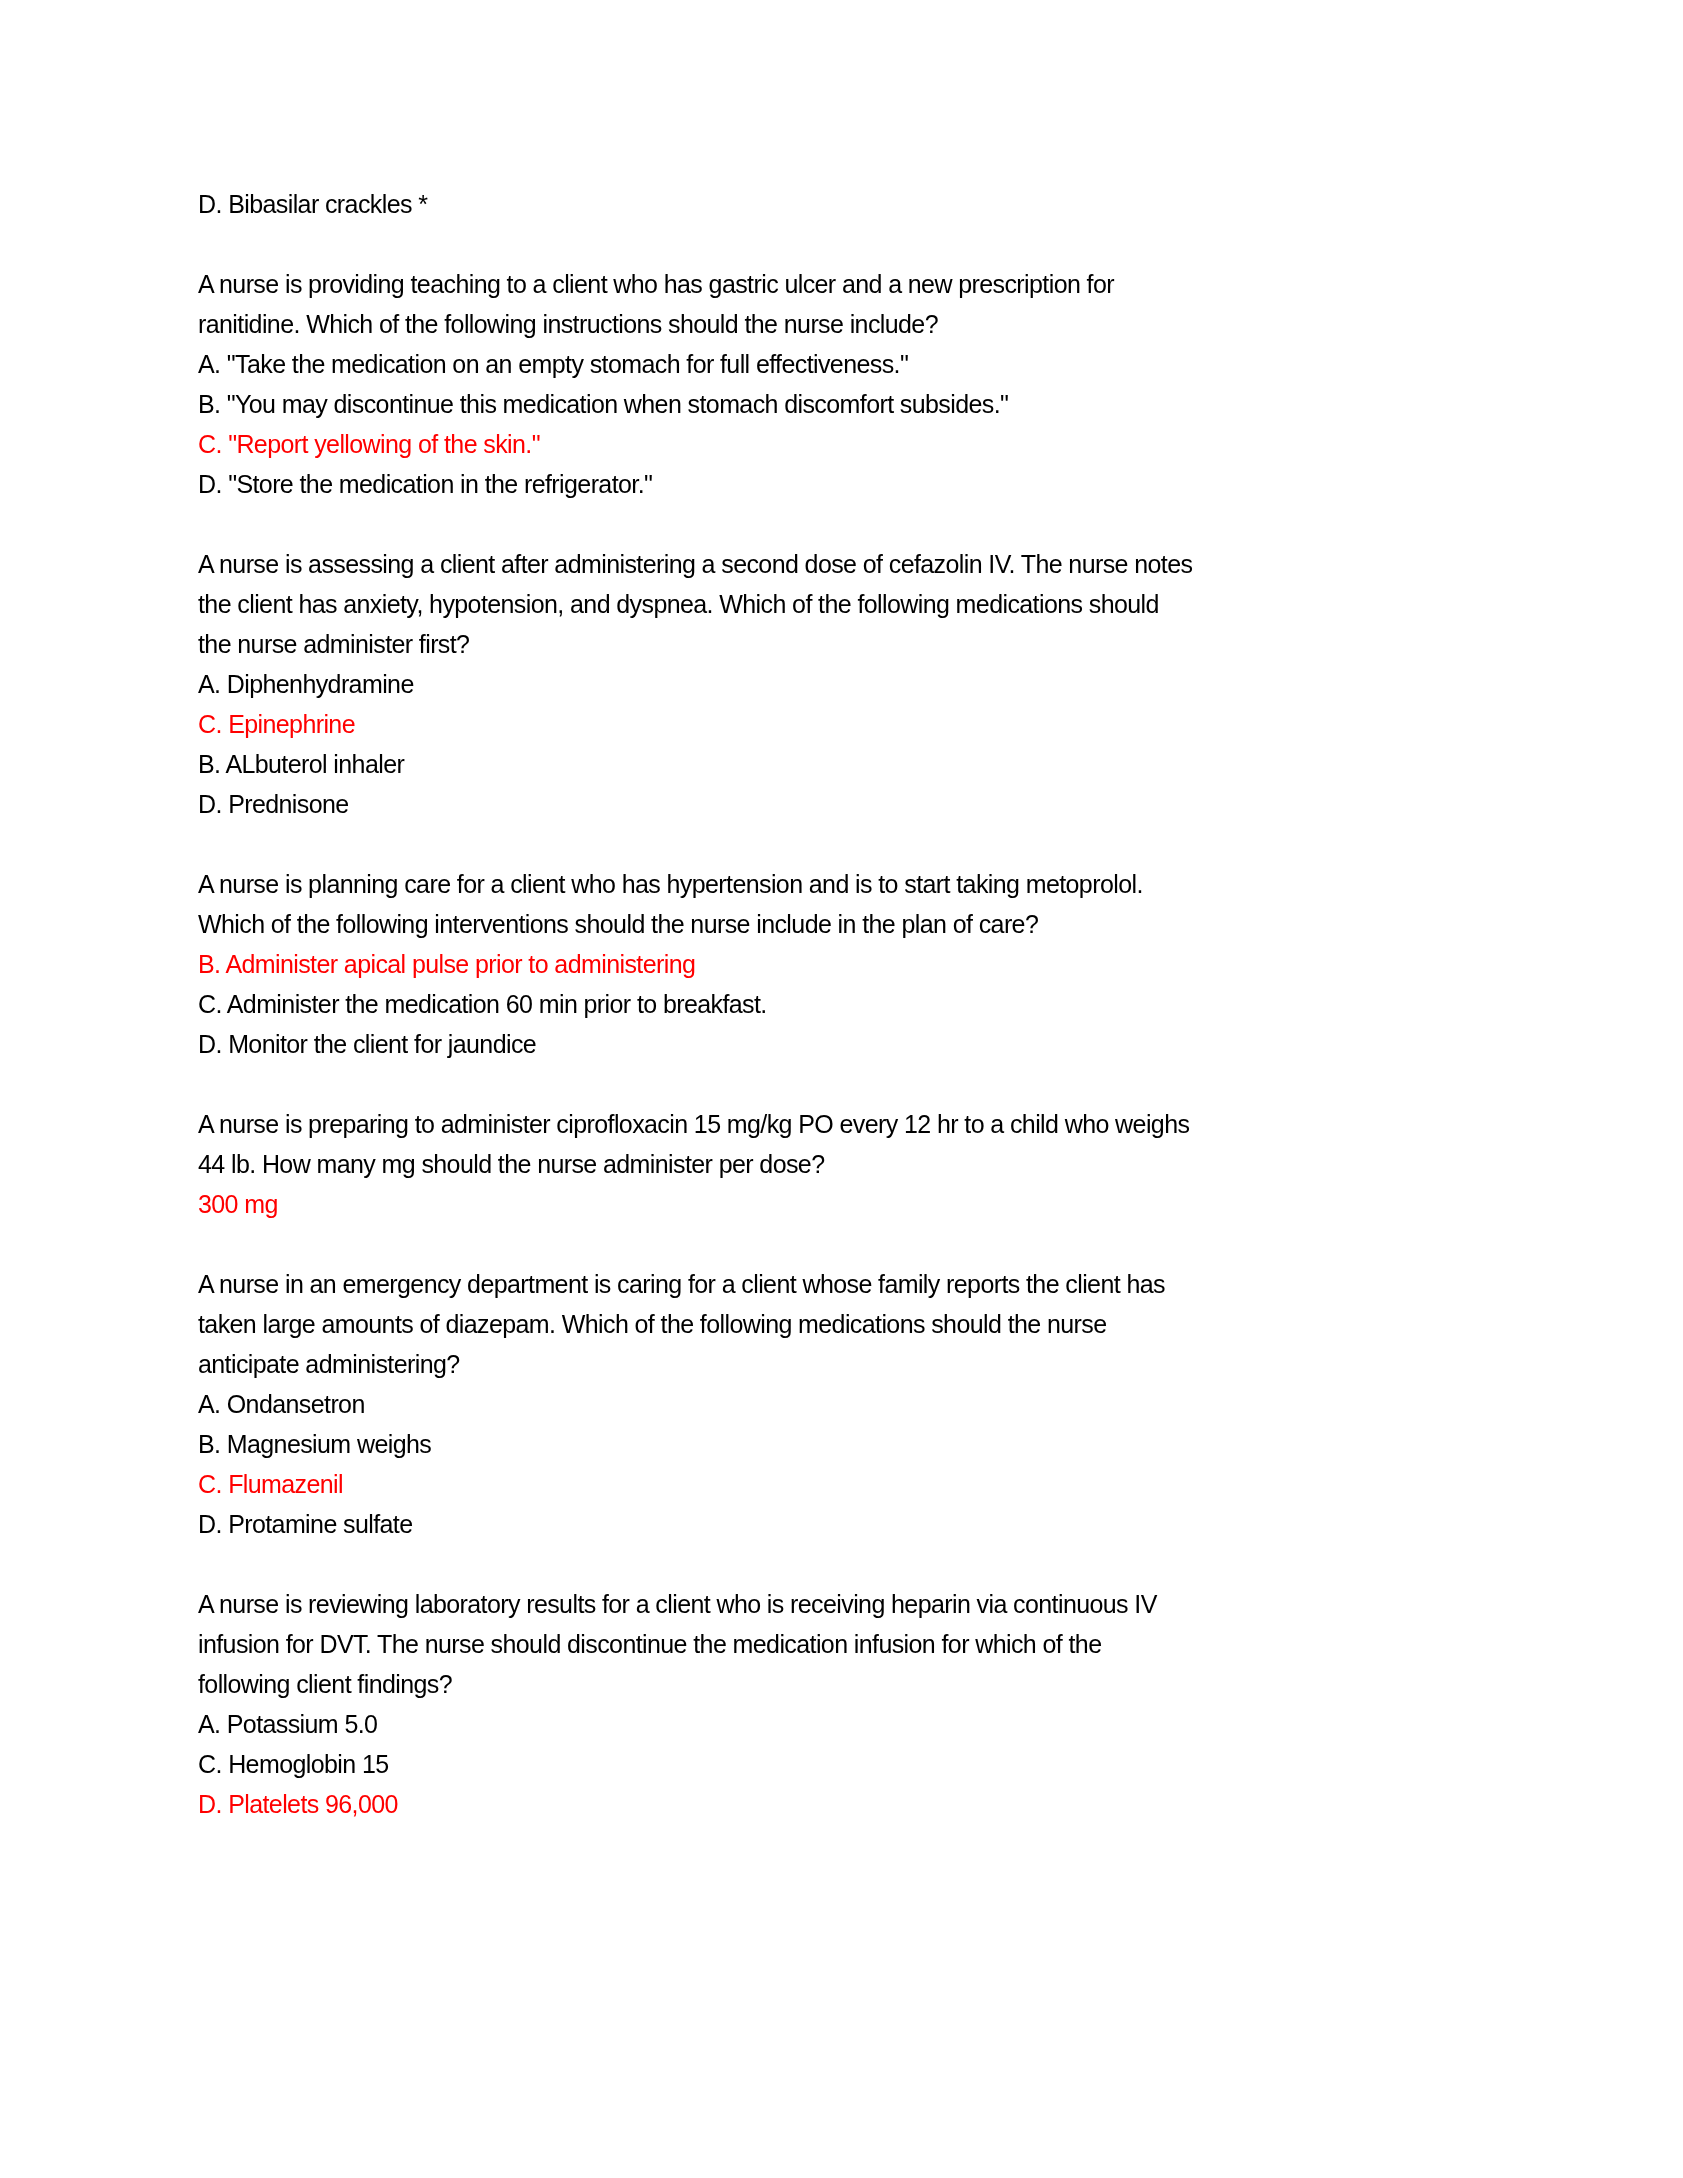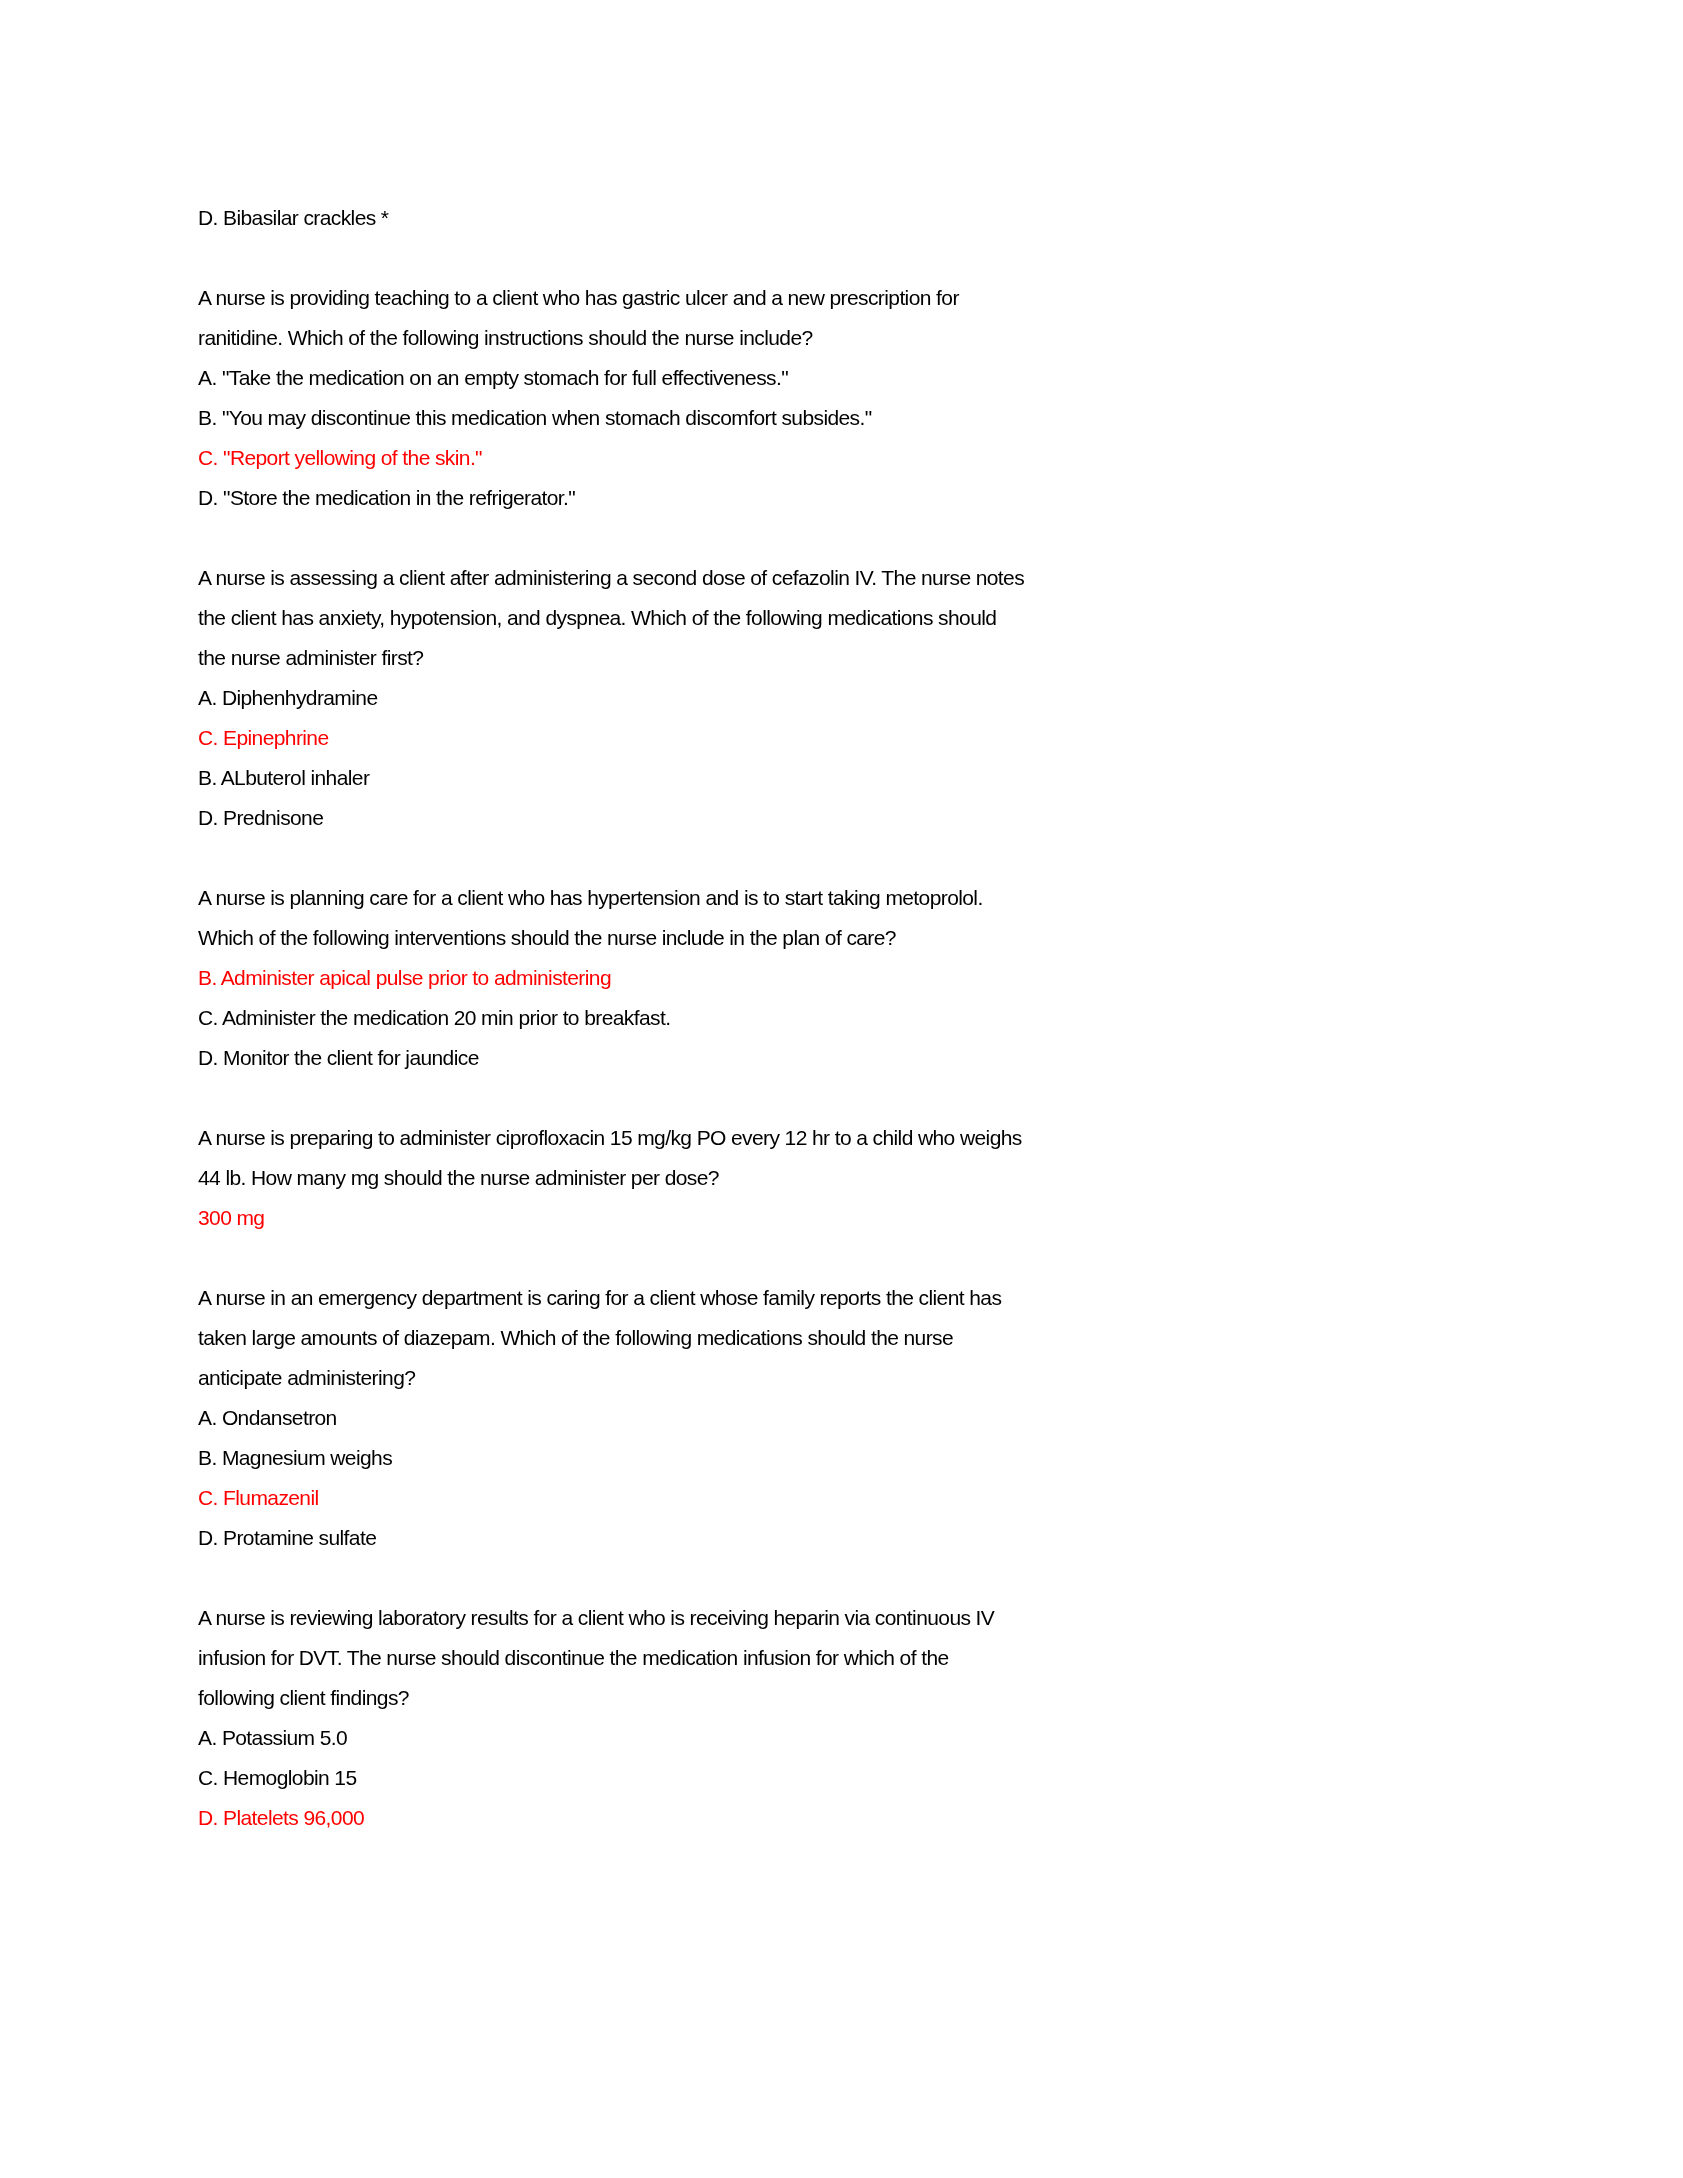--- a/index.html
+++ b/index.html
@@ -1,23 +1,23 @@
 <!DOCTYPE html>
 <html><head>
 <meta charset="utf-8">
 <style>
   html, body { margin: 0; padding: 0; background: #ffffff; }
   body { width: 1683px; height: 2178px; position: relative; overflow: hidden; }
   .page {
     position: absolute;
     left: 198px;
-    top: 198px;
+    top: 184px;
     width: 1287px;
     font-family: "Liberation Sans", sans-serif;
-    font-size: 21px;
+    font-size: 25px;
     line-height: 40px;
     color: #000000;
   }
   .line { white-space: nowrap; height: 40px; letter-spacing: -0.6px; }
   .blank { height: 40px; }
   .answer { color: #ff0000; }
 </style>
 </head>
 <body>
 
@@ -43,21 +43,21 @@
     <div class="line answer">C. Epinephrine</div>
     <div class="line">B. ALbuterol inhaler</div>
     <div class="line">D. Prednisone</div>
   </div>
   <div class="blank"></div>
 
   <div>
     <div class="line">A nurse is planning care for a client who has hypertension and is to start taking metoprolol.</div>
     <div class="line">Which of the following interventions should the nurse include in the plan of care?</div>
     <div class="line answer">B. Administer apical pulse prior to administering</div>
-    <div class="line">C. Administer the medication 20 min prior to breakfast.</div>
+    <div class="line">C. Administer the medication 60 min prior to breakfast.</div>
     <div class="line">D. Monitor the client for jaundice</div>
   </div>
   <div class="blank"></div>
 
   <div>
     <div class="line">A nurse is preparing to administer ciprofloxacin 15 mg/kg PO every 12 hr to a child who weighs</div>
     <div class="line">44 lb. How many mg should the nurse administer per dose?</div>
     <div class="line answer">300 mg</div>
   </div>
   <div class="blank"></div>

